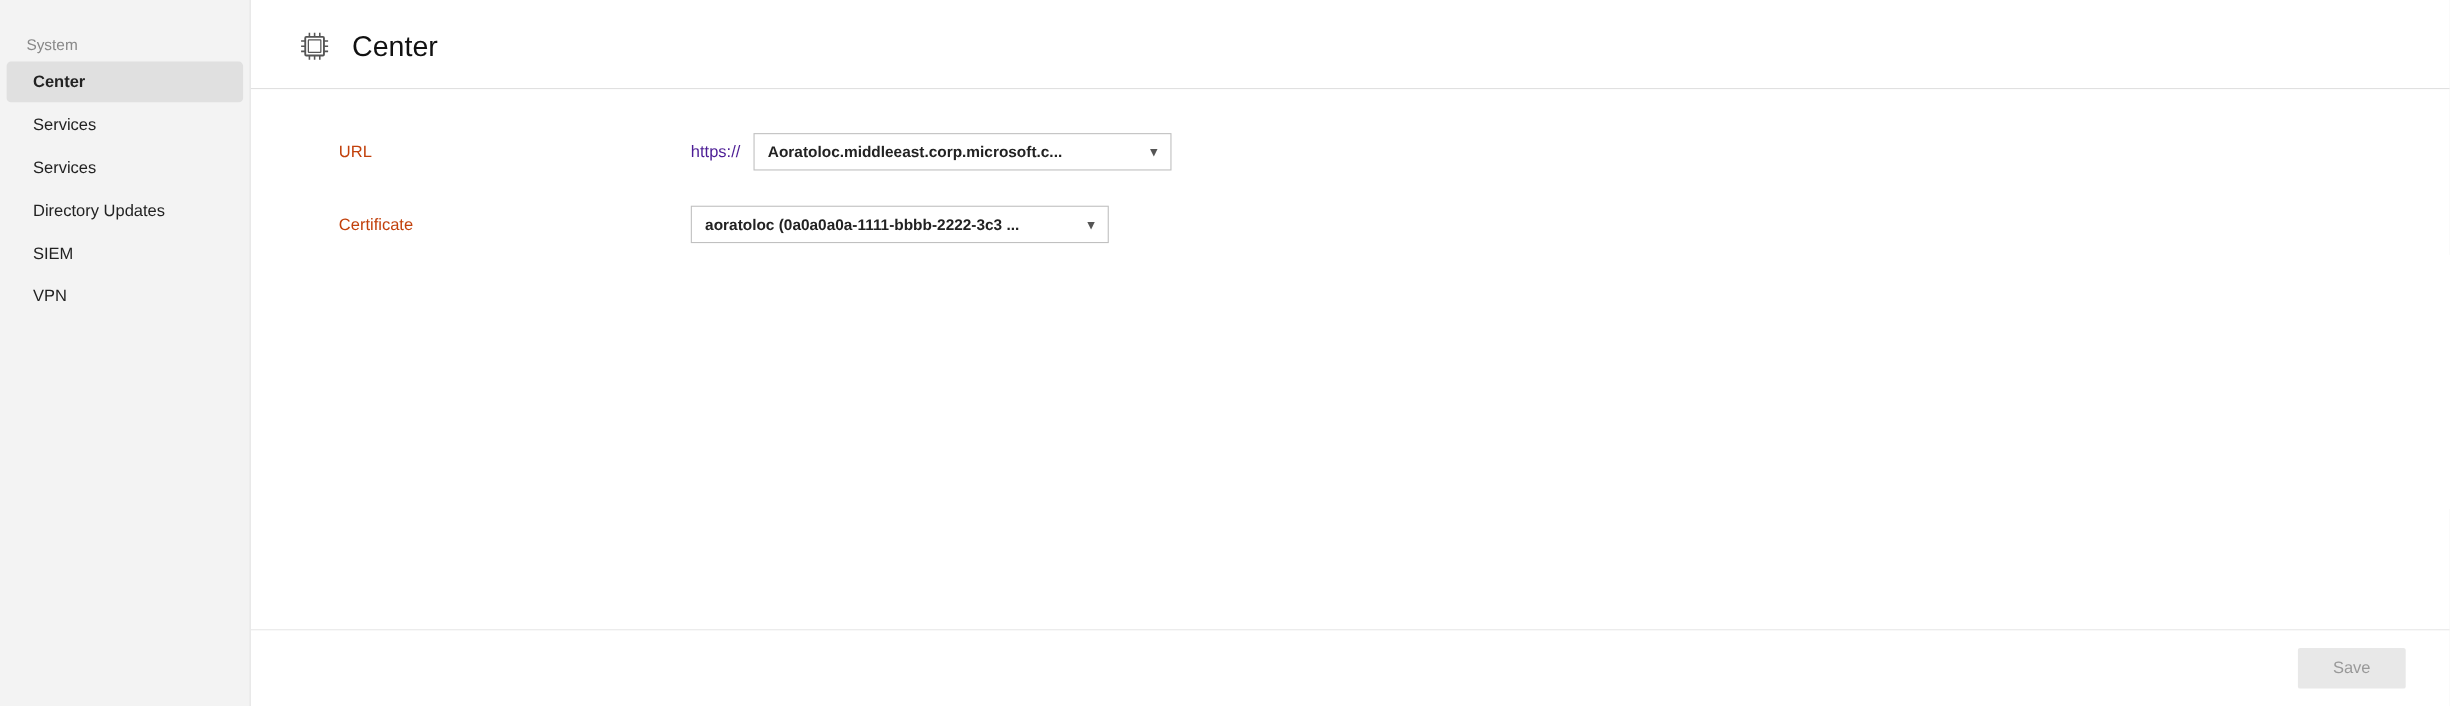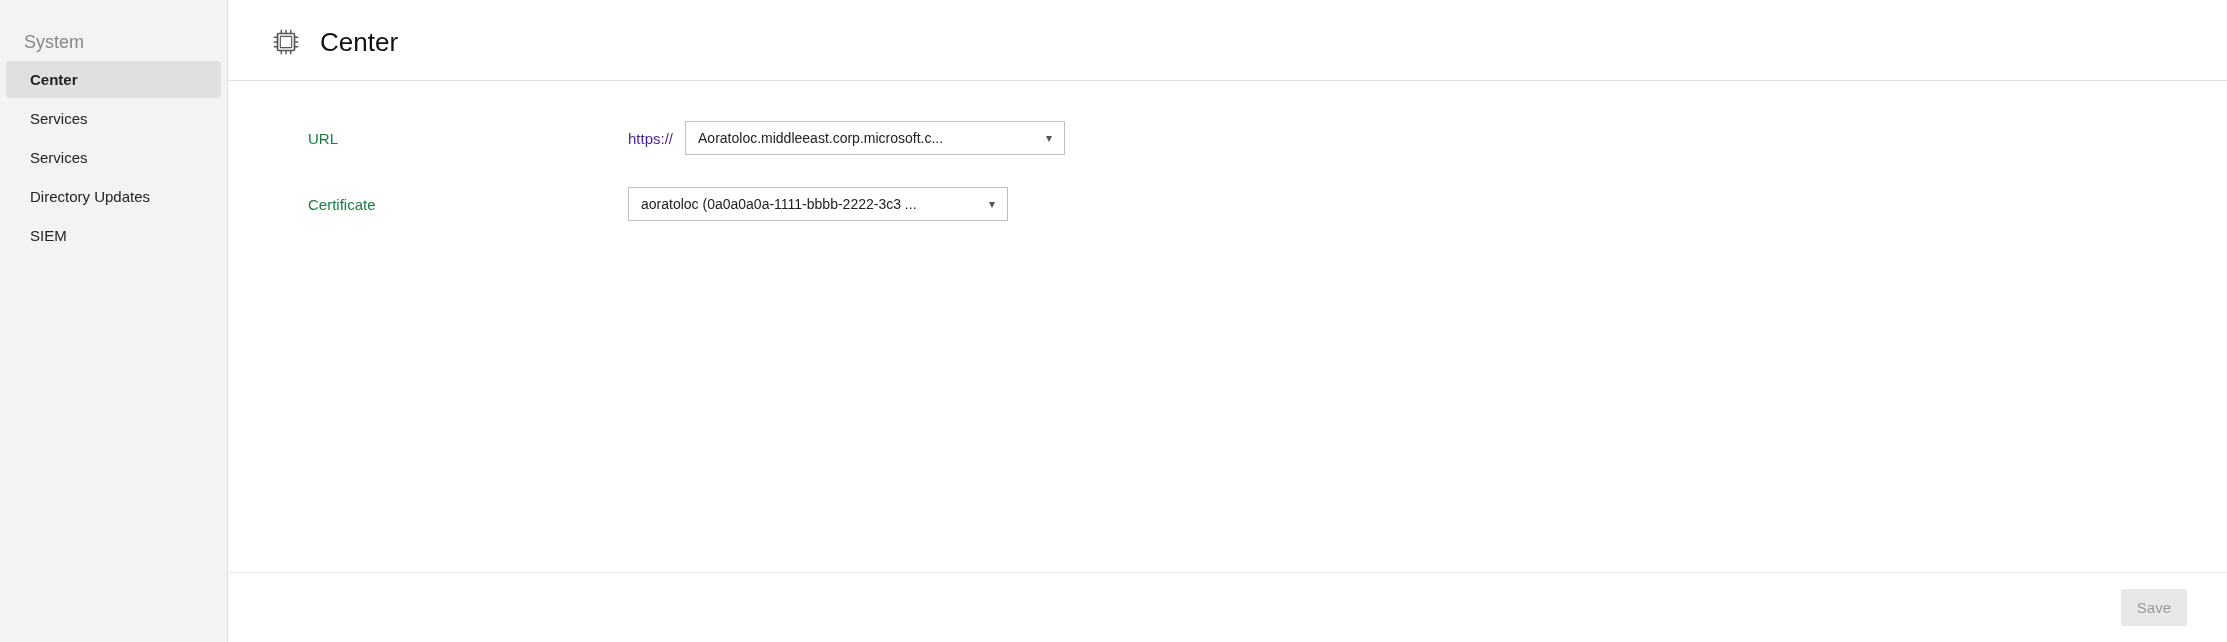--- a/index.html
+++ b/index.html
@@ -19,21 +19,21 @@
 
     .sidebar {
       width: 228px;
       background: #f3f3f3;
       padding: 20px 0;
       flex-shrink: 0;
       border-right: 1px solid #e0e0e0;
     }
 
     .sidebar-section-label {
-      font-size: 18px;
+      font-size: 14px;
       color: #888;
       padding: 12px 24px 6px 24px;
       font-weight: 400;
     }
 
     .sidebar-item {
       display: flex;
       align-items: center;
       padding: 10px 24px;
       font-size: 15px;
@@ -88,21 +88,21 @@
 
     .form-row {
       display: flex;
       align-items: center;
       gap: 0;
     }
 
     .form-label {
       width: 320px;
       font-size: 15px;
-      color: #15803d;
+      color: #c2410c;
       flex-shrink: 0;
     }
 
     .form-field {
       display: flex;
       align-items: center;
       gap: 8px;
     }
 
     .url-prefix {
@@ -115,20 +115,21 @@
       display: flex;
       align-items: center;
       border: 1px solid #c0c0c0;
       background: #fff;
       padding: 8px 12px;
       font-size: 14px;
       color: #222;
       cursor: pointer;
       min-width: 380px;
       justify-content: flex-end;
+      font-weight: bold;
     }
 
     .dropdown-text {
       flex: 1;
       overflow: hidden;
       text-overflow: ellipsis;
       white-space: nowrap;
     }
 
     .dropdown-chevron {
@@ -141,21 +142,21 @@
       display: flex;
       justify-content: flex-end;
       padding: 16px 40px;
       border-top: 1px solid #e8e8e8;
     }
 
     .save-button {
       background: #e8e8e8;
       color: #999;
       border: none;
-      padding: 10px 16px;
+      padding: 10px 32px;
       font-size: 15px;
       cursor: not-allowed;
       border-radius: 2px;
     }
 
     
     .cpu-icon svg {
       width: 34px;
       height: 34px;
     }
@@ -180,20 +181,23 @@
 
 
   <div class="sidebar-item">
     <span>Directory Updates</span>
   </div>
 
   <div class="sidebar-item">
     <span>SIEM</span>
   </div>
 
+  <div class="sidebar-item">
+    <span>VPN</span>
+  </div>
 </div>
 
 <div class="main-content">
   <div class="page-header">
     <div class="page-header-icon cpu-icon">
       <svg viewBox="0 0 36 36" fill="none" xmlns="http://www.w3.org/2000/svg">
 
         <rect x="9" y="9" width="18" height="18" rx="1" stroke="#555" stroke-width="1.8" fill="none"></rect>
         <rect x="12" y="12" width="12" height="12" rx="0.5" stroke="#555" stroke-width="1.2" fill="none"></rect>
 

